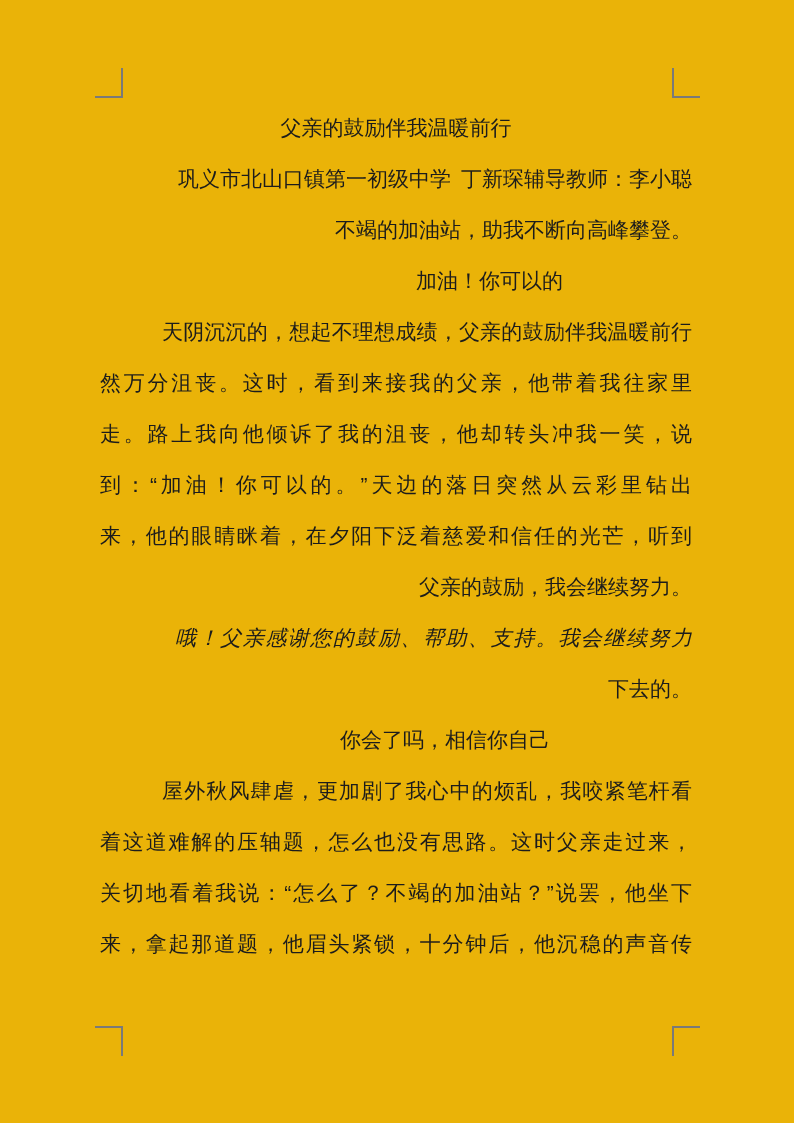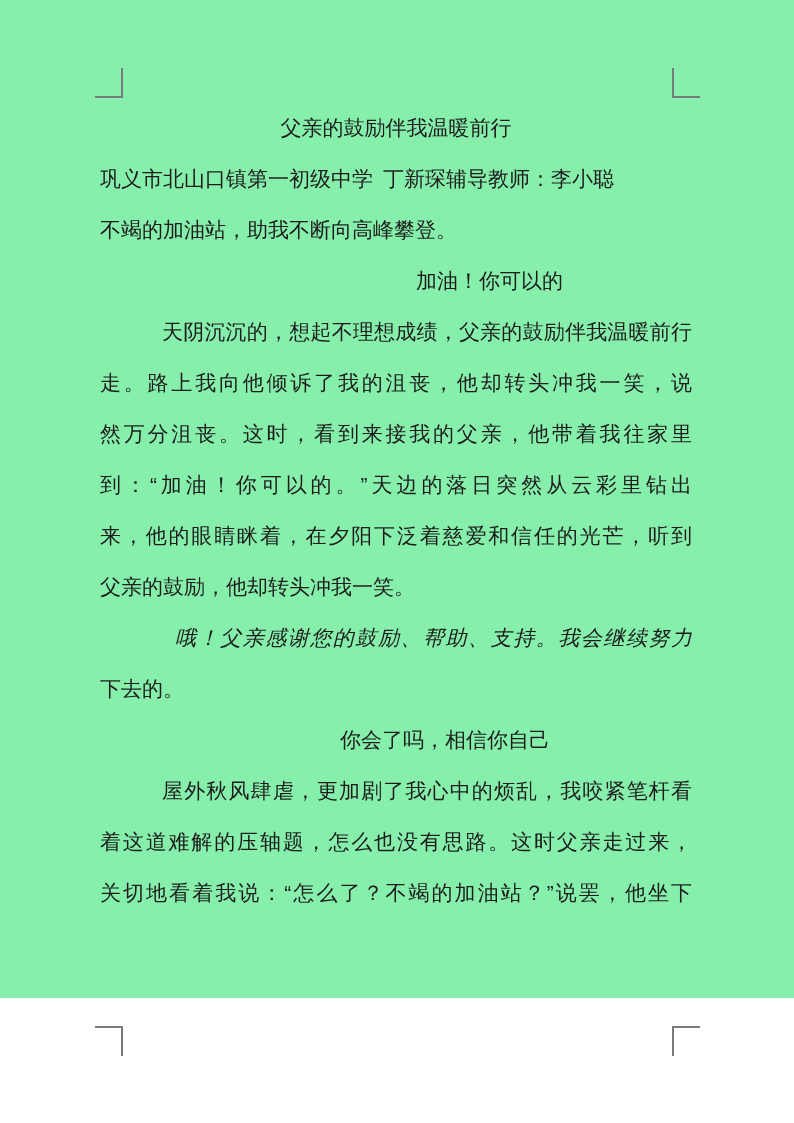--- a/index.html
+++ b/index.html
@@ -11,22 +11,22 @@
     width: 794px;
     height: 1123px;
     position: relative;
     overflow: hidden;
     font-family: "Liberation Sans", "DejaVu Sans", sans-serif;
     color: #1c1c1c;
   }
   .page {
     position: absolute;
     left: 0; top: 0;
-    width: 794px; height: 998px;
-    background: #86efac;
+    width: 794px; height: 1123px;
+    background: #eab308;
   }
   
   .crop {
     position: absolute;
     width: 26px;
     height: 28px;
   }
   .crop.tl { left: 95px;  top: 68px;   border-right: 2px solid #7a7a7a; border-bottom: 2px solid #7a7a7a; }
   .crop.tr { left: 672px; top: 68px;   border-left: 2px solid #7a7a7a;  border-bottom: 2px solid #7a7a7a; }
   .crop.bl { left: 95px;  top: 1026px; border-right: 2px solid #7a7a7a; border-top: 2px solid #7a7a7a; }
@@ -37,38 +37,39 @@
     left: 100px;
     top: 102px;
     width: 592px;
     font-size: 21px;
     line-height: 51px;
     font-weight: normal;
   }
   .line {
     height: 51px;
     white-space: pre;
+    text-align: right;
   }
   .line.justify {
     white-space: normal;
     text-align: justify;
     text-align-last: justify;
     text-justify: inter-character;
   }
   .line.indent   { text-indent: 62px; }
   .line.indent-b { text-indent: 75px; font-style: italic; }
 
   .title-line {
     height: 51px;
     text-align: center;
   }
   .byline {
     height: 51px;
     display: flex;
-    justify-content: flex-start;
+    justify-content: flex-end;
     align-items: baseline;
   }
   .byline .left-group { display: flex; gap: 10px; }
   .heading-1 { height: 51px; padding-left: 187px; text-align: center; }
   .heading-2 { height: 51px; padding-left: 240px; }
 </style>
 </head>
 <body>
 
 <div class="page">
@@ -88,29 +89,30 @@
         <span>丁新琛</span>
       </span>
       <span>辅导教师：李小聪</span>
     </div>
 
     <div class="line">不竭的加油站，助我不断向高峰攀登。</div>
 
     <div class="heading-1">加油！你可以的</div>
 
     <div class="line indent justify">天阴沉沉的，想起不理想成绩，父亲的鼓励伴我温暖前行</div>
+    <div class="line justify">然万分沮丧。这时，看到来接我的父亲，他带着我往家里</div>
     <div class="line justify">走。路上我向他倾诉了我的沮丧，他却转头冲我一笑，说</div>
-    <div class="line justify">然万分沮丧。这时，看到来接我的父亲，他带着我往家里</div>
     <div class="line justify">到：“加油！你可以的。”天边的落日突然从云彩里钻出</div>
     <div class="line justify">来，他的眼睛眯着，在夕阳下泛着慈爱和信任的光芒，听到</div>
-    <div class="line">父亲的鼓励，他却转头冲我一笑。</div>
+    <div class="line">父亲的鼓励，我会继续努力。</div>
 
     <div class="line indent-b justify">哦！父亲感谢您的鼓励、帮助、支持。我会继续努力</div>
     <div class="line">下去的。</div>
 
     <div class="heading-2">你会了吗，相信你自己</div>
 
     <div class="line indent justify">屋外秋风肆虐，更加剧了我心中的烦乱，我咬紧笔杆看</div>
     <div class="line justify">着这道难解的压轴题，怎么也没有思路。这时父亲走过来，</div>
     <div class="line justify">关切地看着我说：“怎么了？不竭的加油站？”说罢，他坐下</div>
+    <div class="line justify">来，拿起那道题，他眉头紧锁，十分钟后，他沉稳的声音传</div>
 
   </div>
 </div>
 
 </body></html>

